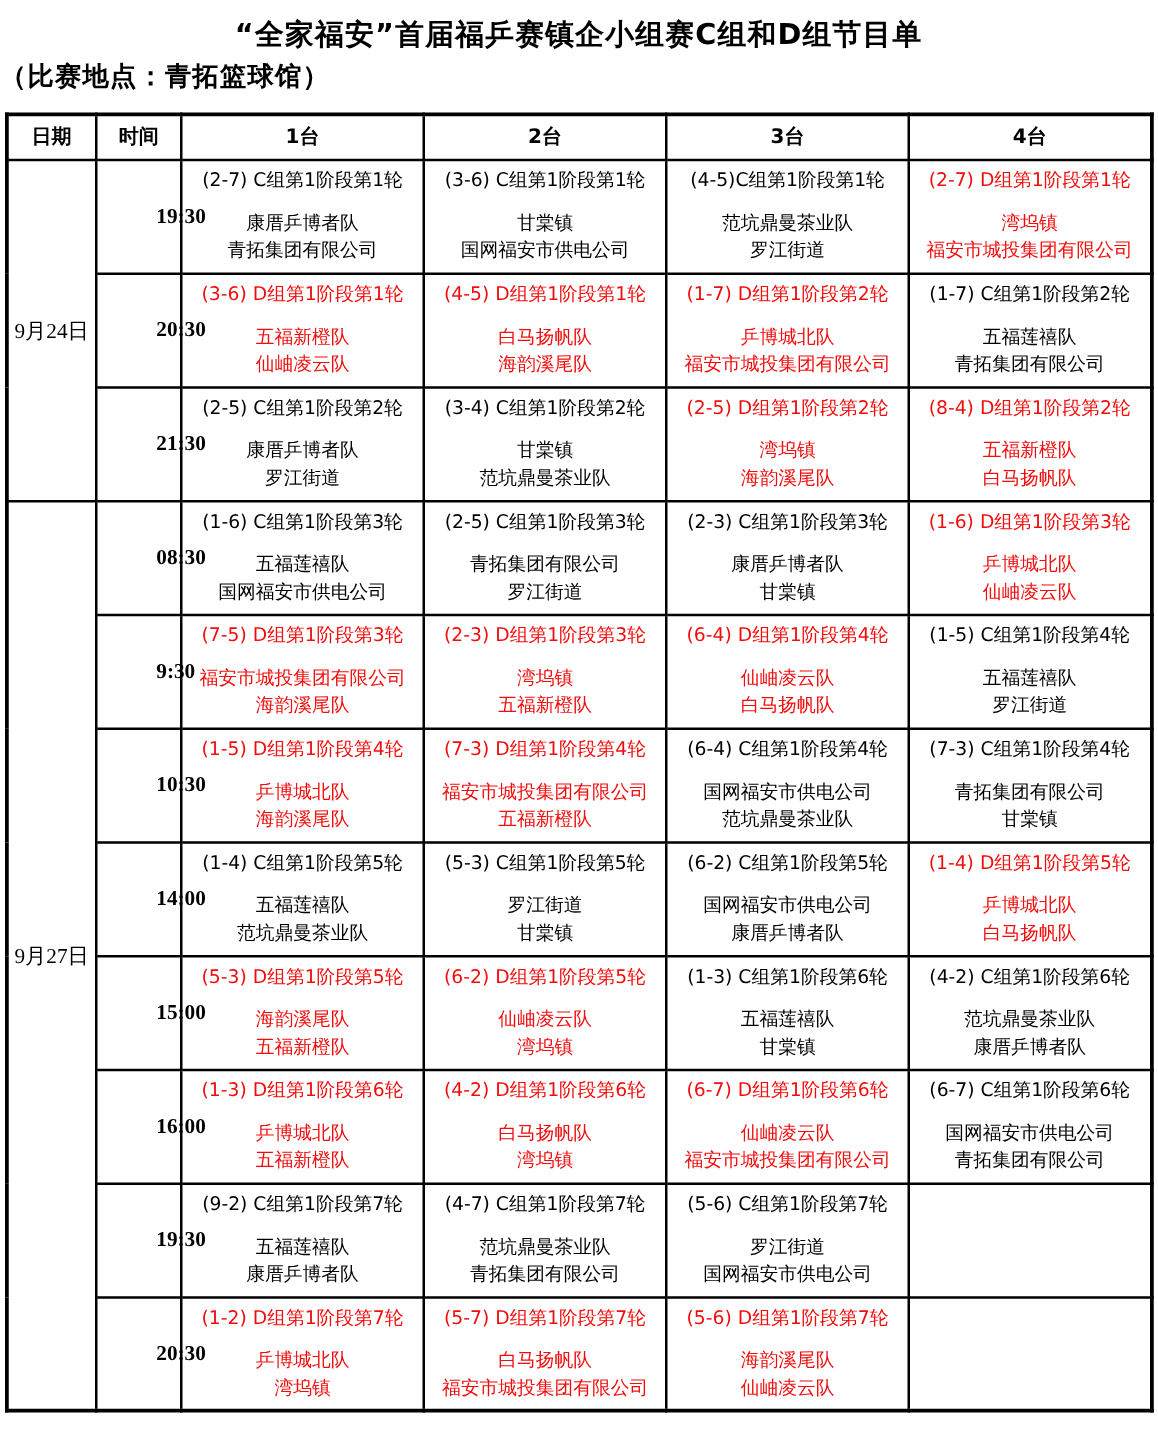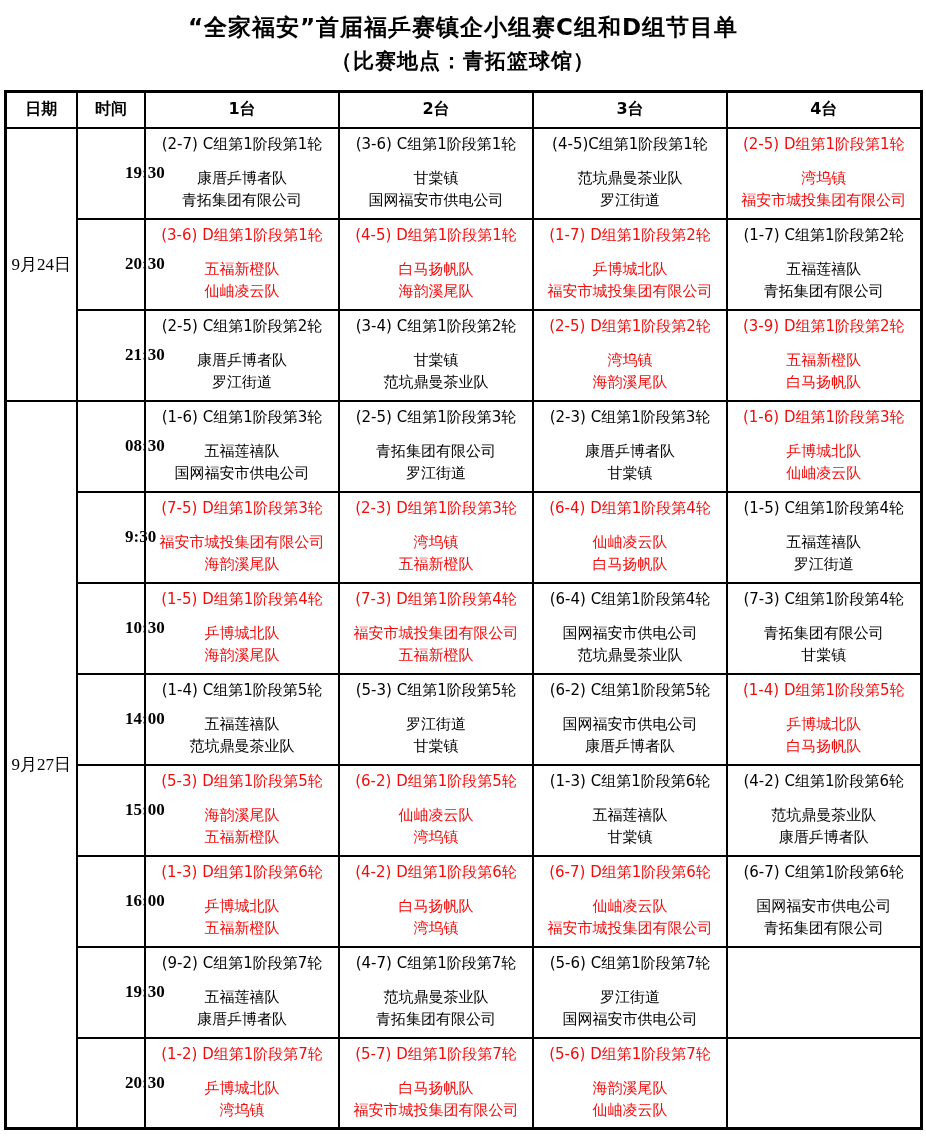--- a/index.html
+++ b/index.html
@@ -3,21 +3,21 @@
 <meta charset="utf-8">
 <style>
   html,body { margin:0; padding:0; background:#ffffff; }
   body { width:926px; font-family:"DejaVu Sans", sans-serif; color:#000; }
   .page { width:926px; height:1143px; box-sizing:border-box; overflow:hidden; }
   .title {
     text-align:center; font-size:23px; font-weight:bold;
     margin:12px 0 4px 0; letter-spacing:1px;
   }
   .subtitle {
-    text-align:center; font-size:21px; font-weight:bold; letter-spacing:1px;
+    text-align:left; font-size:21px; font-weight:bold; letter-spacing:1px;
   }
   table.sched {
     border-collapse:collapse; table-layout:fixed;
     width:918px; margin:15px auto 0 auto;
     border:3px solid #000;
   }
   .sched th, .sched td { border:2px solid #000; box-sizing:border-box; }
   .sched thead tr { height:36px; }
   .sched th { font-size:16px; font-weight:bold; padding:0; }
   .sched tbody tr { height:91px; }
@@ -77,21 +77,21 @@
             <div class="round">(3-6) C组第1阶段第1轮</div>
             <div class="team">甘棠镇</div>
             <div class="team">国网福安市供电公司</div>
           </td>
           <td class="match-cell black">
             <div class="round">(4-5)C组第1阶段第1轮</div>
             <div class="team">范坑鼎曼茶业队</div>
             <div class="team">罗江街道</div>
           </td>
           <td class="match-cell red">
-            <div class="round">(2-5) D组第1阶段第1轮</div>
+            <div class="round">(2-7) D组第1阶段第1轮</div>
             <div class="team">湾坞镇</div>
             <div class="team">福安市城投集团有限公司</div>
           </td>
         </tr>
         <tr>
           <td class="time-cell">20:30</td>
           <td class="match-cell red">
             <div class="round">(3-6) D组第1阶段第1轮</div>
             <div class="team">五福新橙队</div>
             <div class="team">仙岫凌云队</div>
@@ -123,21 +123,21 @@
             <div class="round">(3-4) C组第1阶段第2轮</div>
             <div class="team">甘棠镇</div>
             <div class="team">范坑鼎曼茶业队</div>
           </td>
           <td class="match-cell red">
             <div class="round">(2-5) D组第1阶段第2轮</div>
             <div class="team">湾坞镇</div>
             <div class="team">海韵溪尾队</div>
           </td>
           <td class="match-cell red">
-            <div class="round">(3-9) D组第1阶段第2轮</div>
+            <div class="round">(8-4) D组第1阶段第2轮</div>
             <div class="team">五福新橙队</div>
             <div class="team">白马扬帆队</div>
           </td>
         </tr>
         <tr>
           <td class="date-cell" rowspan="8">9月27日</td>
           <td class="time-cell">08:30</td>
           <td class="match-cell black">
             <div class="round">(1-6) C组第1阶段第3轮</div>
             <div class="team">五福莲禧队</div>

